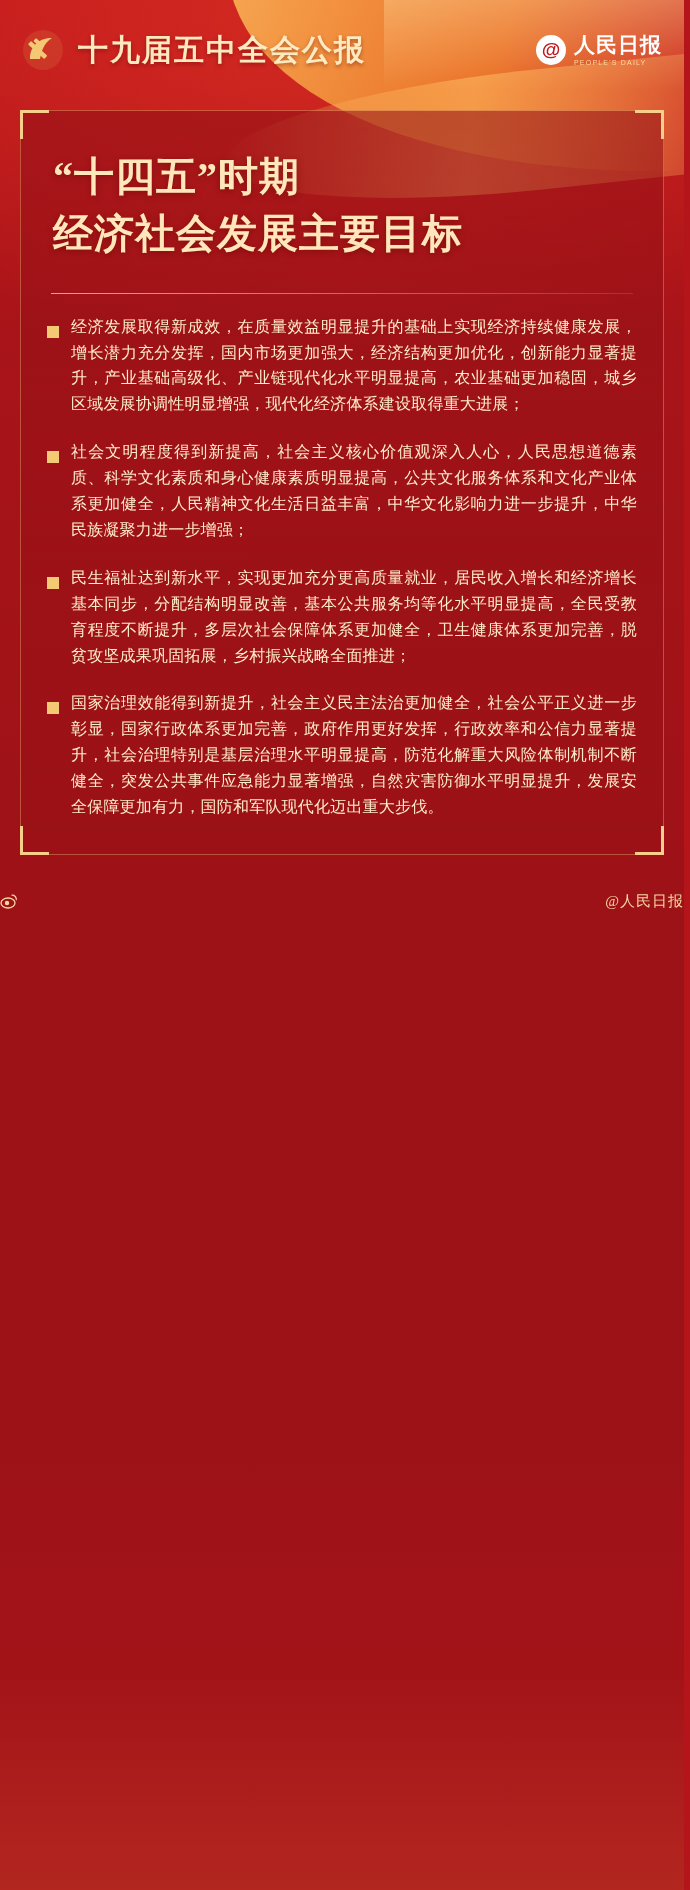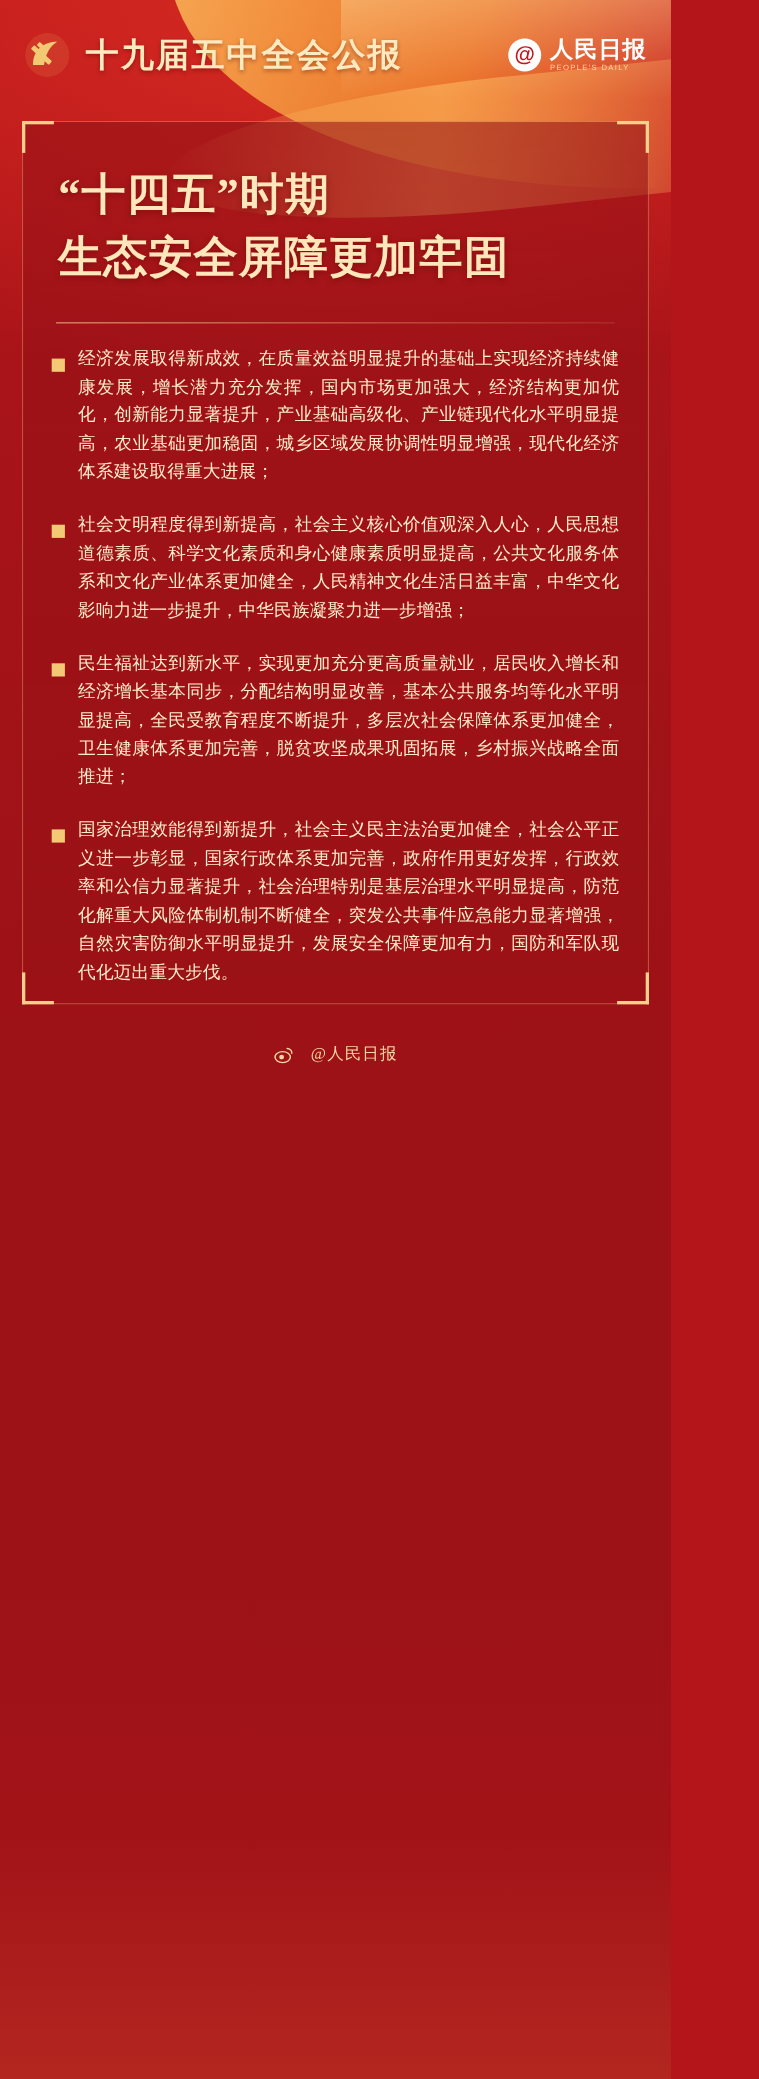--- a/index.html
+++ b/index.html
@@ -8,21 +8,21 @@
   }
   body {
     width: 690px;
     height: 1890px;
     background: #b3151a;
     font-family: "Liberation Sans", sans-serif;
     overflow: hidden;
   }
   .poster {
     position: relative;
-    width: 610px;
+    width: 684px;
     height: 1890px;
     background:
       radial-gradient(ellipse 900px 500px at 50% 0%, #d42a22 0%, rgba(212,42,34,0) 70%),
       linear-gradient(180deg, #c0181b 0%, #a81419 18%, #9e1217 45%, #9c1217 75%, #a81419 100%);
     overflow: hidden;
   }
 
   
   .ribbon {
     position: absolute;
@@ -106,21 +106,21 @@
     line-height: 1.05;
   }
   .brand-en {
     font-size: 7px; color: #ffd9a0; letter-spacing: 1.2px; margin-top: 2px;
   }
 
   
   .card {
     position: relative;
     margin: 10px 20px 0 20px;
-    padding: 34px 26px 14px 26px;
+    padding: 34px 26px 34px 26px;
     box-sizing: border-box;
     background: linear-gradient(180deg, rgba(146,16,22,0.55) 0%, rgba(150,17,22,0.35) 100%);
     border: 1px solid rgba(255,205,130,0.35);
     border-radius: 4px;
     z-index: 4;
   }
   .card-corner {
     position: absolute;
     width: 26px; height: 26px;
     border-color: #f7cf8b;
@@ -174,21 +174,21 @@
     text-justify: inter-ideograph;
   }
 
   .footer {
     position: relative;
     z-index: 5;
     margin-top: 18px;
     height: 56px;
     display: flex;
     align-items: center;
-    justify-content: center;
+    justify-content: space-between;
     gap: 16px;
   }
   .weibo-icon {
     width: 18px; height: 18px;
     display: inline-block;
   }
   .footer-text {
     color: #f6d7a4;
     font-size: 15px;
     letter-spacing: 1px;
@@ -224,21 +224,21 @@
   </div>
 
   <div class="card">
     <div class="card-corner c-tl"></div>
     <div class="card-corner c-tr"></div>
     <div class="card-corner c-bl"></div>
     <div class="card-corner c-br"></div>
 
     <div class="title-block">
       <div class="title-line">“十四五”时期</div>
-      <div class="title-line">生态安全屏障更加牢固</div>
+      <div class="title-line">经济社会发展主要目标</div>
     </div>
     <div class="divider"></div>
 
     <div class="items">
       <div class="item">
         <span class="bullet"></span>
         <div class="item-text">经济发展取得新成效，在质量效益明显提升的基础上实现经济持续健康发展，增长潜力充分发挥，国内市场更加强大，经济结构更加优化，创新能力显著提升，产业基础高级化、产业链现代化水平明显提高，农业基础更加稳固，城乡区域发展协调性明显增强，现代化经济体系建设取得重大进展；</div>
       </div>
       <div class="item">
         <span class="bullet"></span>

